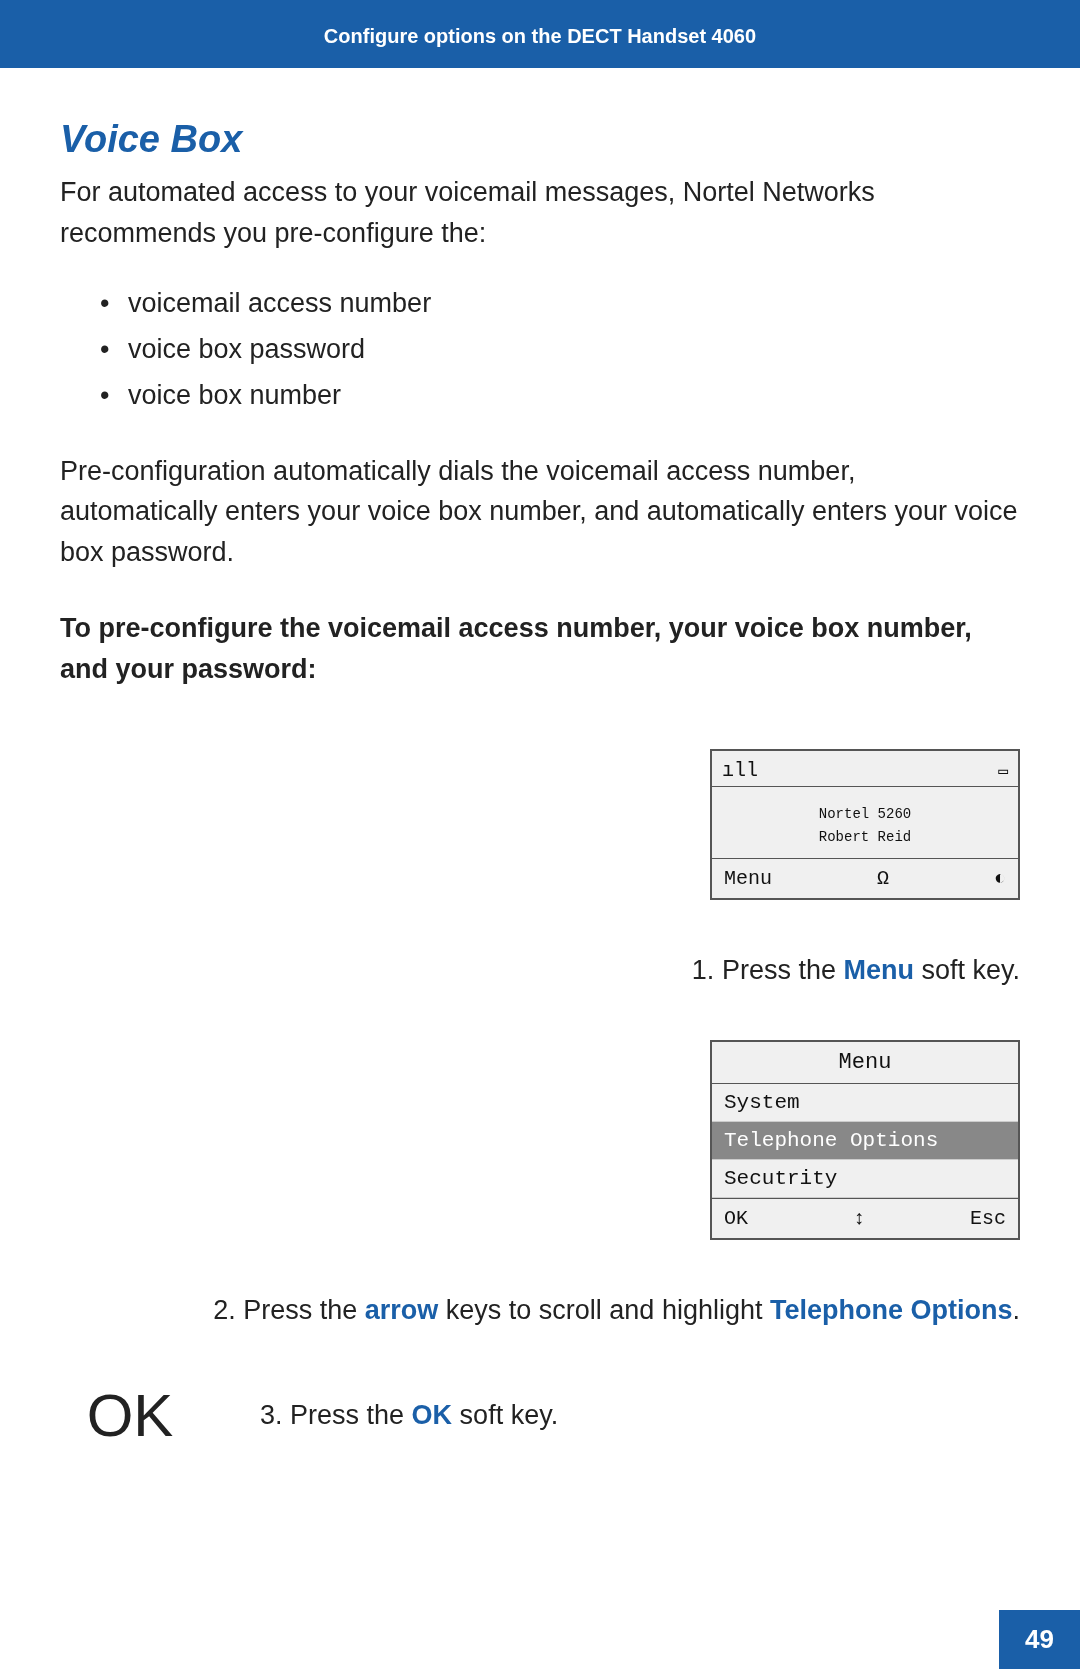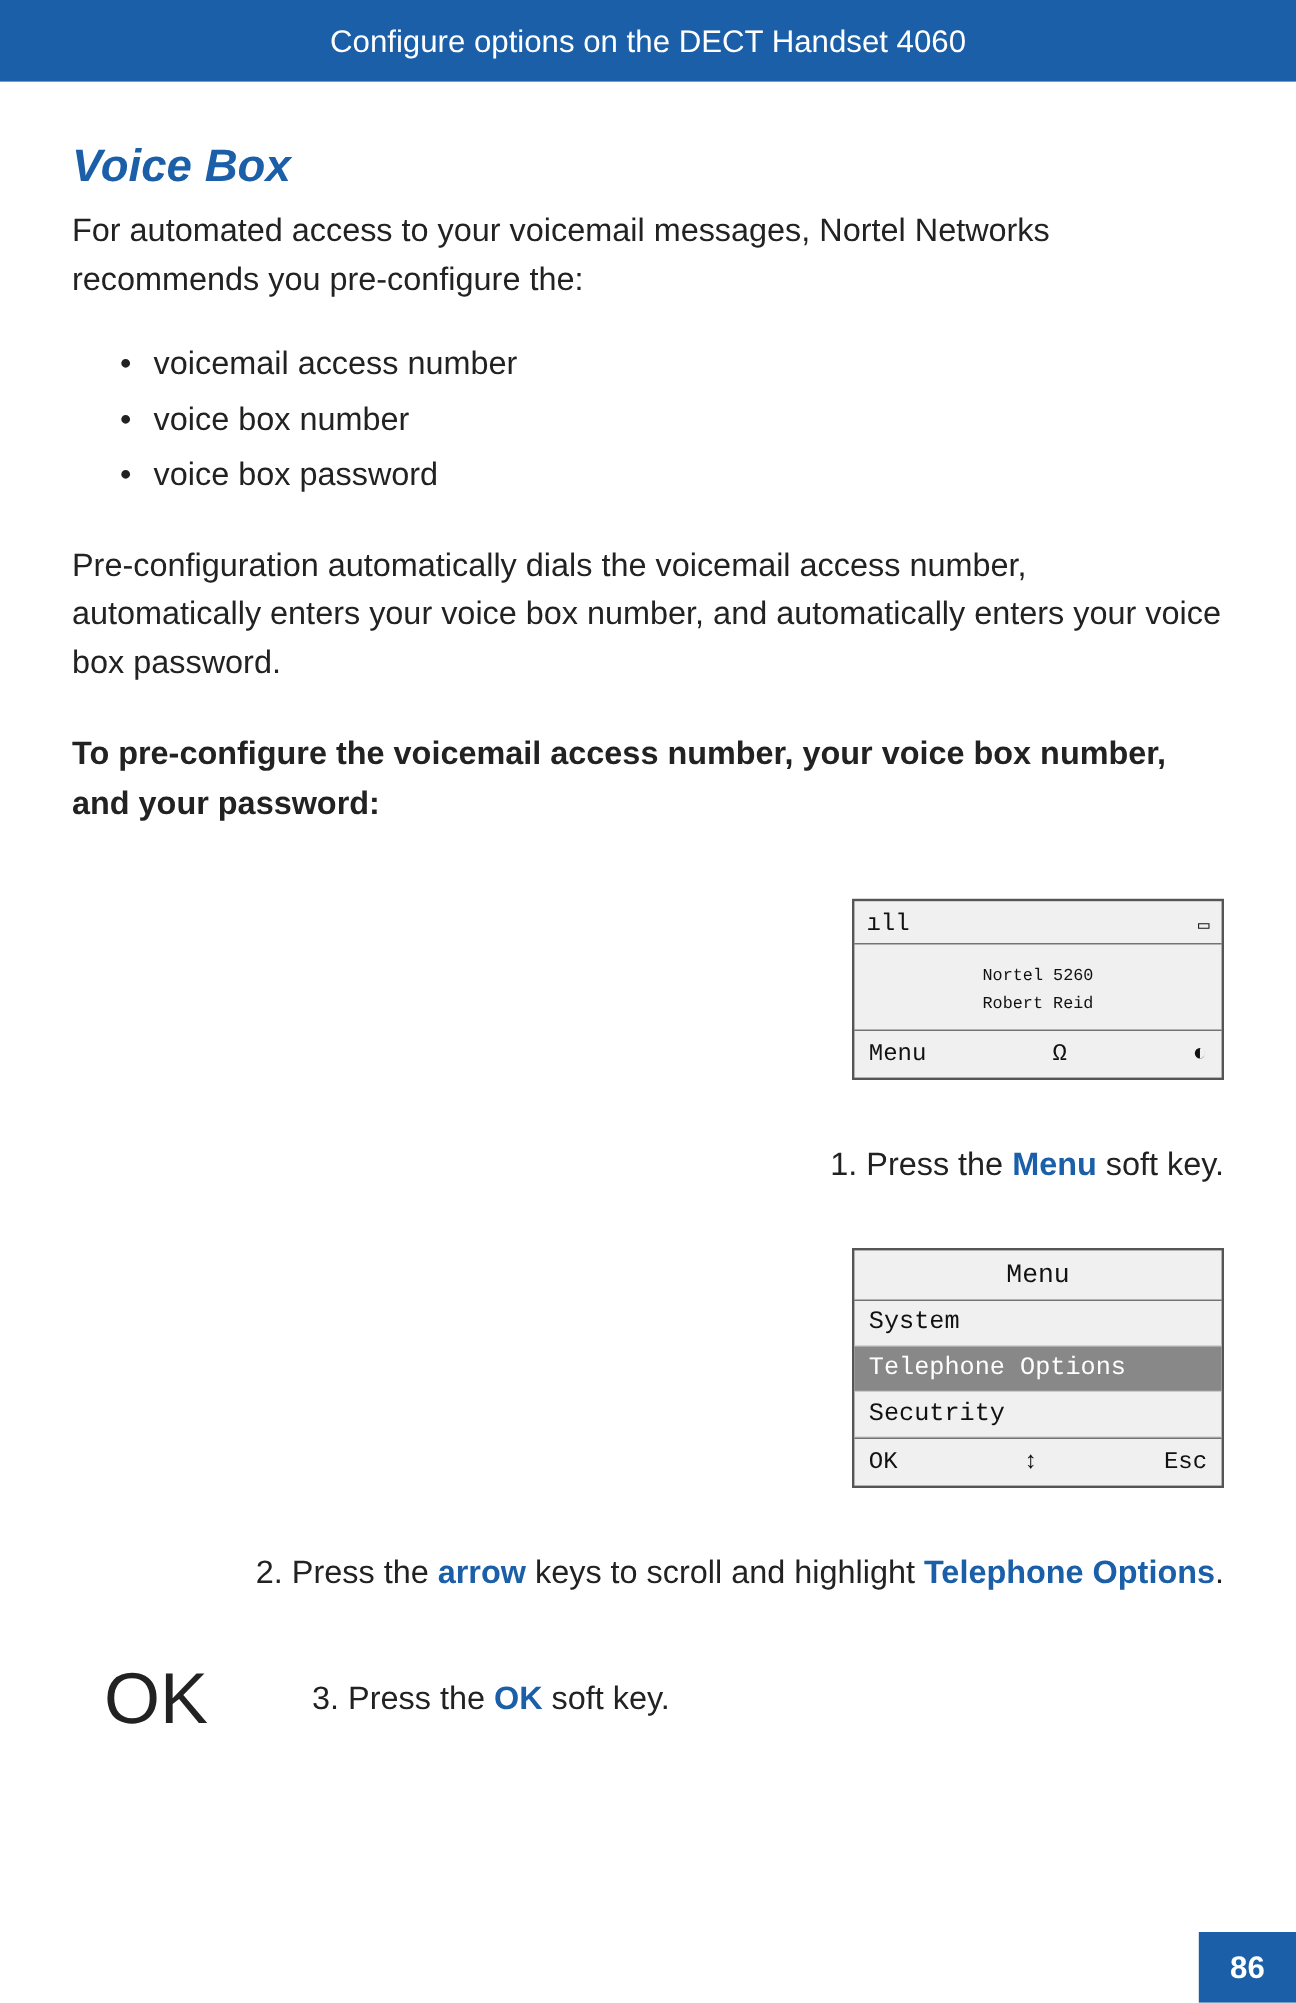--- a/index.html
+++ b/index.html
@@ -16,22 +16,22 @@
 
     .header-bar {
       background: #1a5fa8;
       width: 100%;
       padding: 18px 40px;
       text-align: center;
     }
 
     .header-bar span {
       color: #ffffff;
-      font-size: 26px;
-      font-weight: normal;
+      font-size: 20px;
+      font-weight: bold;
     }
 
     .page-content {
       padding: 50px 60px 80px 60px;
     }
 
     .section-title {
       color: #1a5fa8;
       font-size: 38px;
       font-weight: bold;
@@ -246,22 +246,22 @@
 </div>
 
 <div class="page-content">
 
   <div class="section-title">Voice Box</div>
 
   <p class="intro-text">For automated access to your voicemail messages, Nortel Networks recommends you pre-configure the:</p>
 
   <ul class="bullet-list">
     <li>voicemail access number</li>
+    <li>voice box password</li>
     <li>voice box number</li>
-    <li>voice box password</li>
   </ul>
 
   <p class="pre-config-text">Pre-configuration automatically dials the voicemail access number, automatically enters your voice box number, and automatically enters your voice box password.</p>
 
   <p class="instruction-heading">To pre-configure the voicemail access number, your voice box number, and your password:</p>
 
   <div class="step-row">
 
     <div class="phone-screen">
       <div class="screen-top-bar">
@@ -308,13 +308,13 @@
   <div class="ok-step-row">
     <div class="ok-label">OK</div>
     <div class="ok-step-text">
       <span>3.</span>
       <span>Press the </span><span class="blue-bold">OK</span><span> soft key.</span>
     </div>
   </div>
 
 </div>
 
-<div class="page-footer">86</div>
+<div class="page-footer">49</div>
 
 </body></html>

